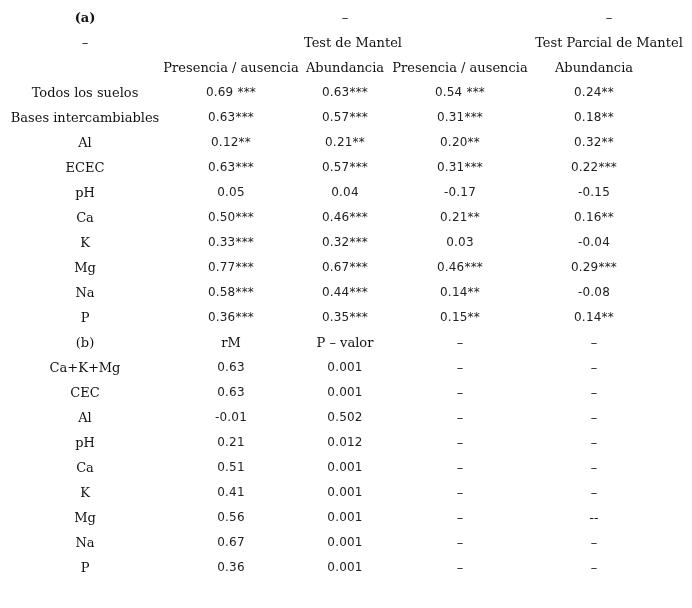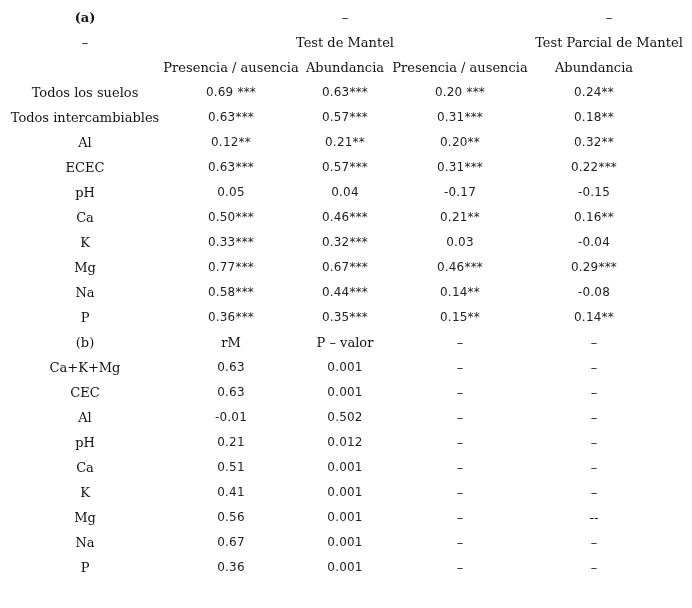--- a/index.html
+++ b/index.html
@@ -41,21 +41,21 @@
     .c2 { left: 345px; }
     .c3 { left: 460px; }
     .c4 { left: 594px; }
     .num {
       font-family: "DejaVu Sans", "Liberation Sans", sans-serif;
       font-size: 12px;
       color: #222222;
       letter-spacing: 0.2px;
     }
     .bold { font-weight: bold; }
-    .span-mantel { left: 345px; }
+    .span-mantel { left: 353px; }
     .span-parcial { left: 609px; }
   </style>
 </head>
 <body>
 
 <div class="table">
 
   <div class="row">
     <span class="cell c0 bold">(a)</span>
     <span class="cell c2">–</span>
@@ -72,25 +72,25 @@
     <span class="cell c1">Presencia / ausencia</span>
     <span class="cell c2">Abundancia</span>
     <span class="cell c3">Presencia / ausencia</span>
     <span class="cell c4">Abundancia</span>
   </div>
 
   <div class="row">
     <span class="cell c0">Todos los suelos</span>
     <span class="cell c1 num">0.69 ***</span>
     <span class="cell c2 num">0.63***</span>
-    <span class="cell c3 num">0.20 ***</span>
+    <span class="cell c3 num">0.54 ***</span>
     <span class="cell c4 num">0.24**</span>
   </div>
   <div class="row">
-    <span class="cell c0">Todos intercambiables</span>
+    <span class="cell c0">Bases intercambiables</span>
     <span class="cell c1 num">0.63***</span>
     <span class="cell c2 num">0.57***</span>
     <span class="cell c3 num">0.31***</span>
     <span class="cell c4 num">0.18**</span>
   </div>
   <div class="row">
     <span class="cell c0">Al</span>
     <span class="cell c1 num">0.12**</span>
     <span class="cell c2 num">0.21**</span>
     <span class="cell c3 num">0.20**</span>

